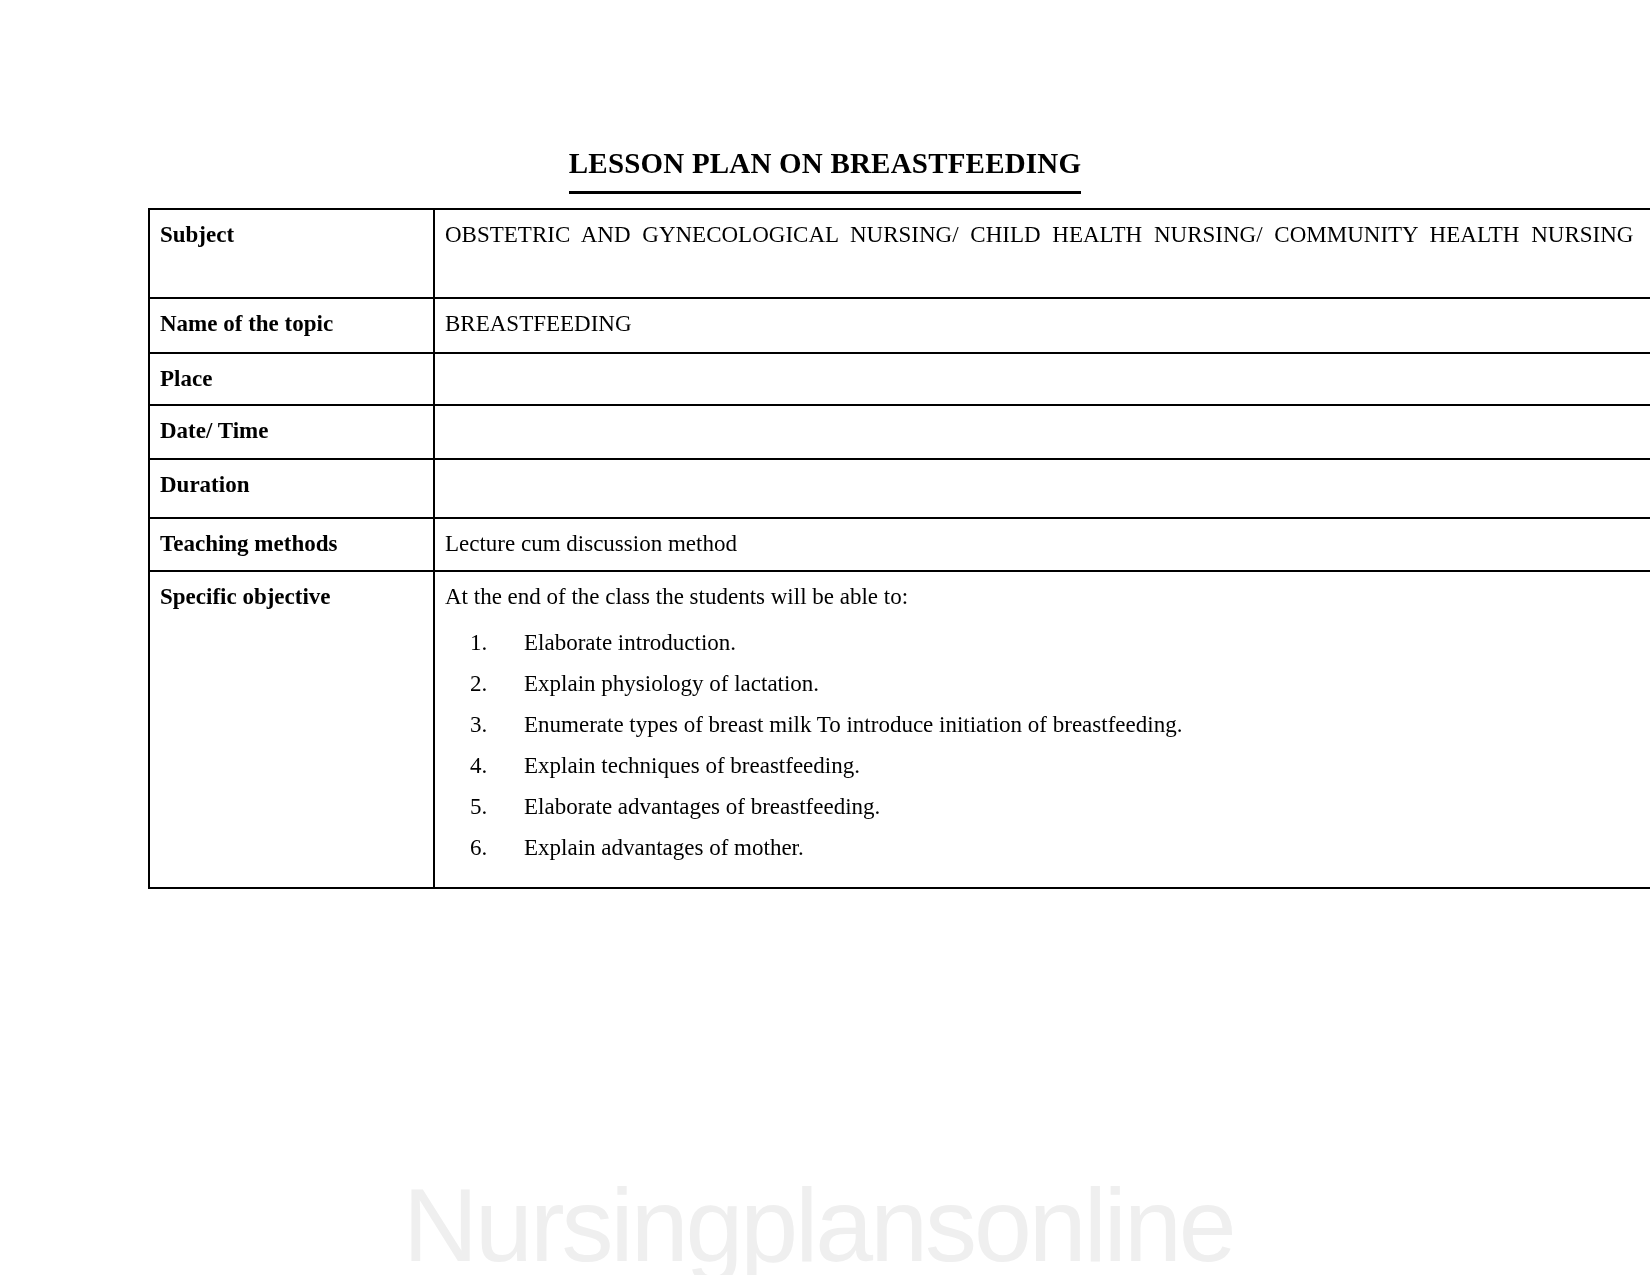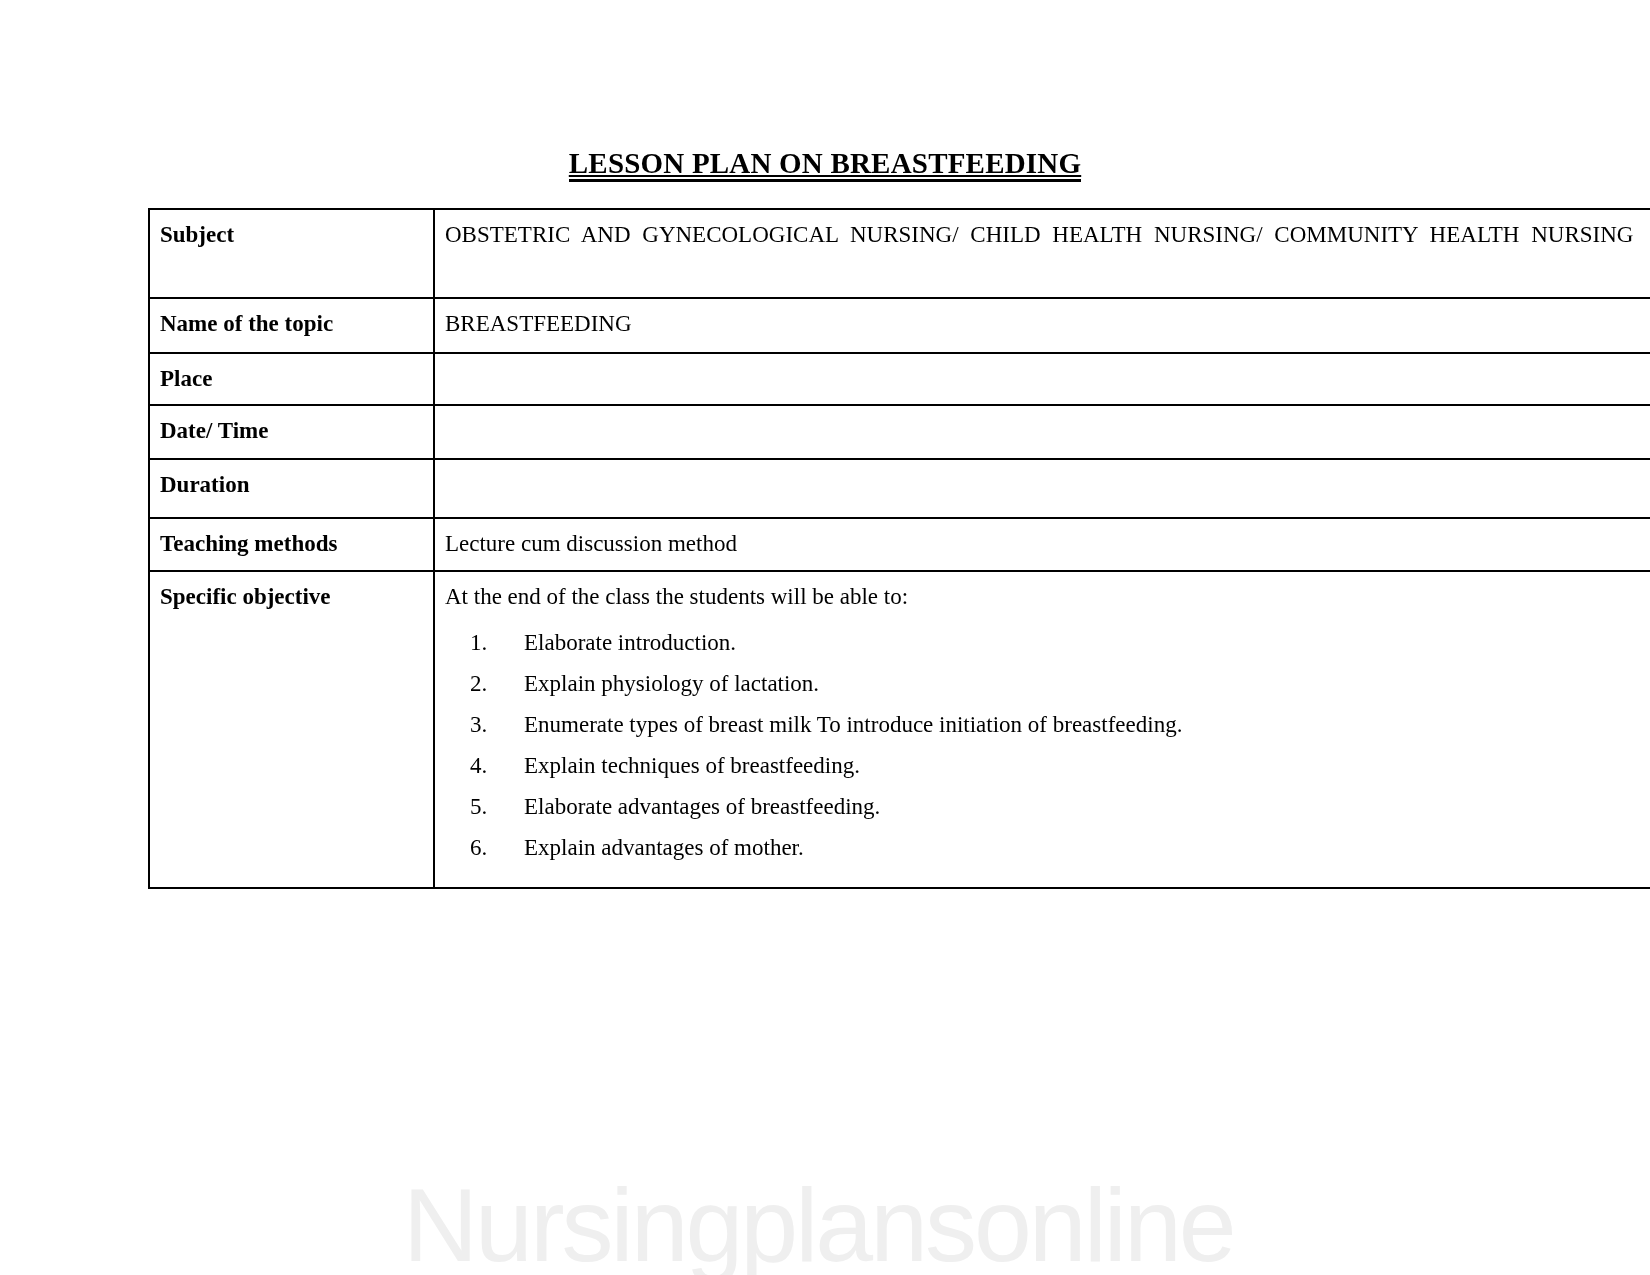--- a/index.html
+++ b/index.html
@@ -17,22 +17,21 @@
     position: absolute;
     top: 147px; left: 0;
     width: 1650px;
     text-align: center;
     font-size: 29px;
     font-weight: bold;
     letter-spacing: 0.2px;
   }
   .page-title .underline {
     border-bottom: 3px solid #000;
-    padding-bottom: 0;
-    text-decoration: underline;
+    padding-bottom: 12px;
   }
 
   
   table.lesson {
     position: absolute;
     left: 148px; top: 208px;
     width: 1576px;
     border-collapse: collapse;
     table-layout: fixed;
   }

